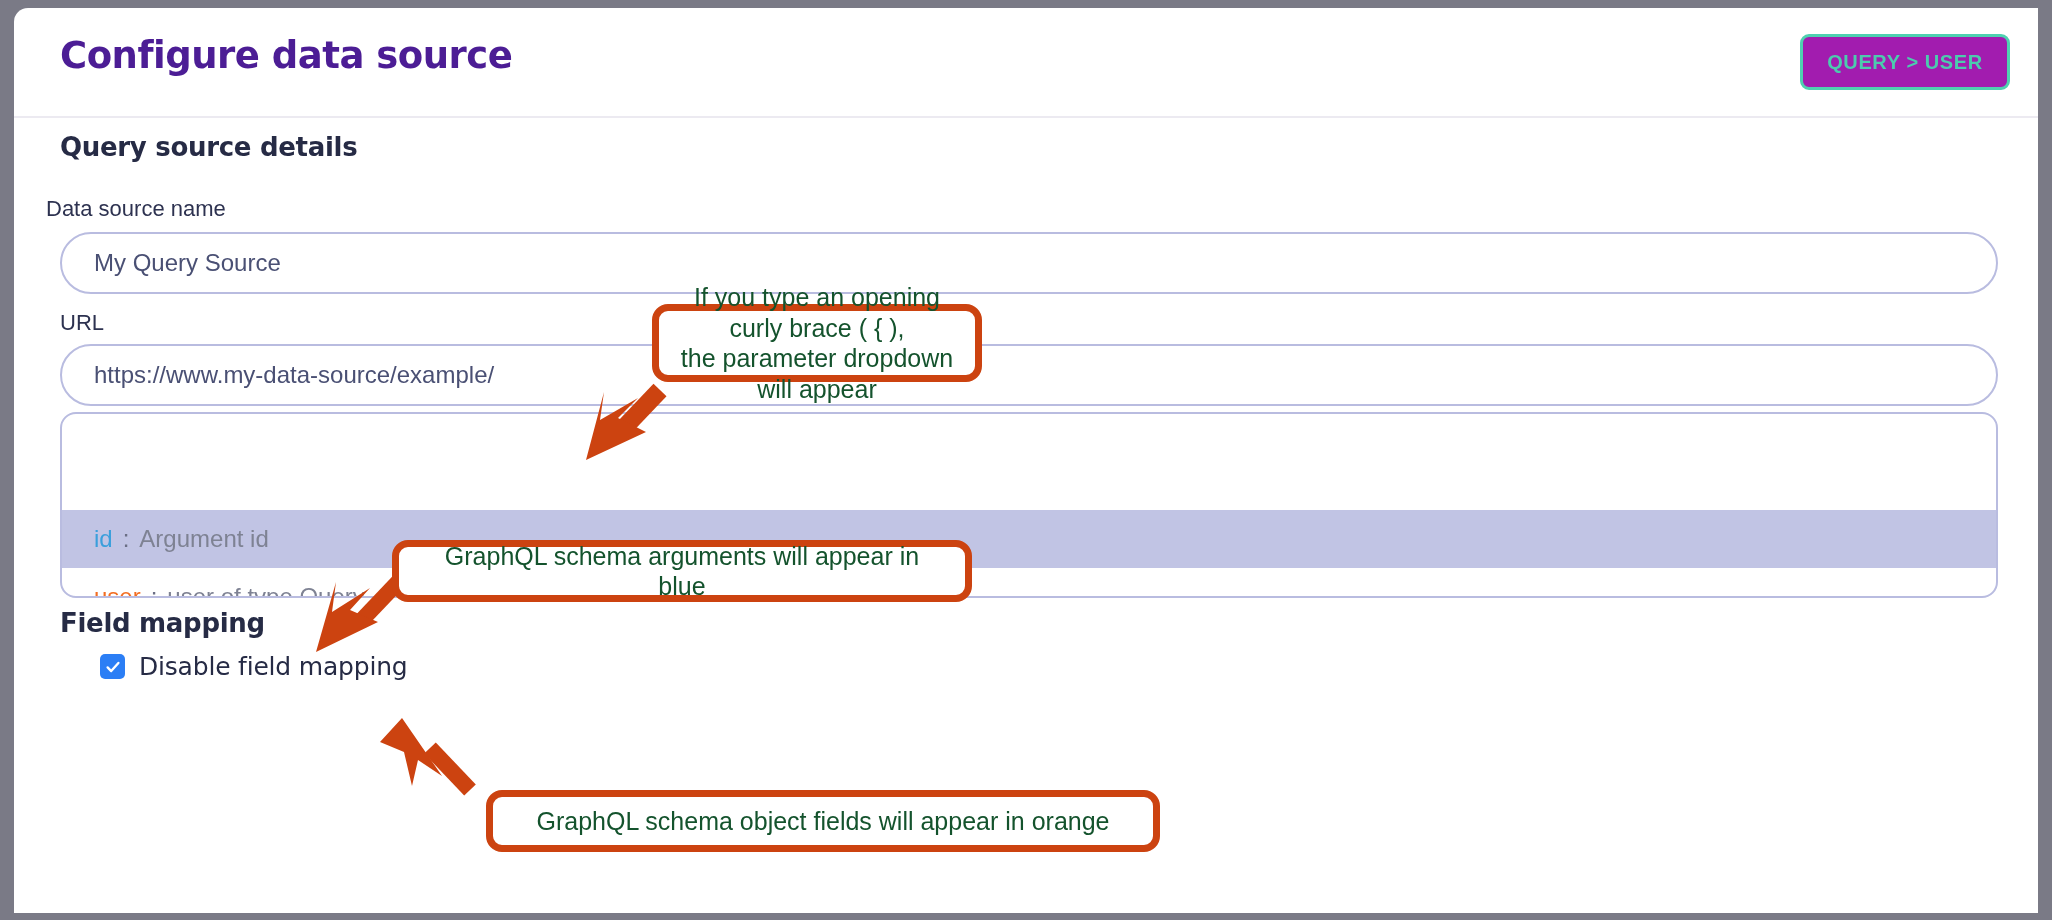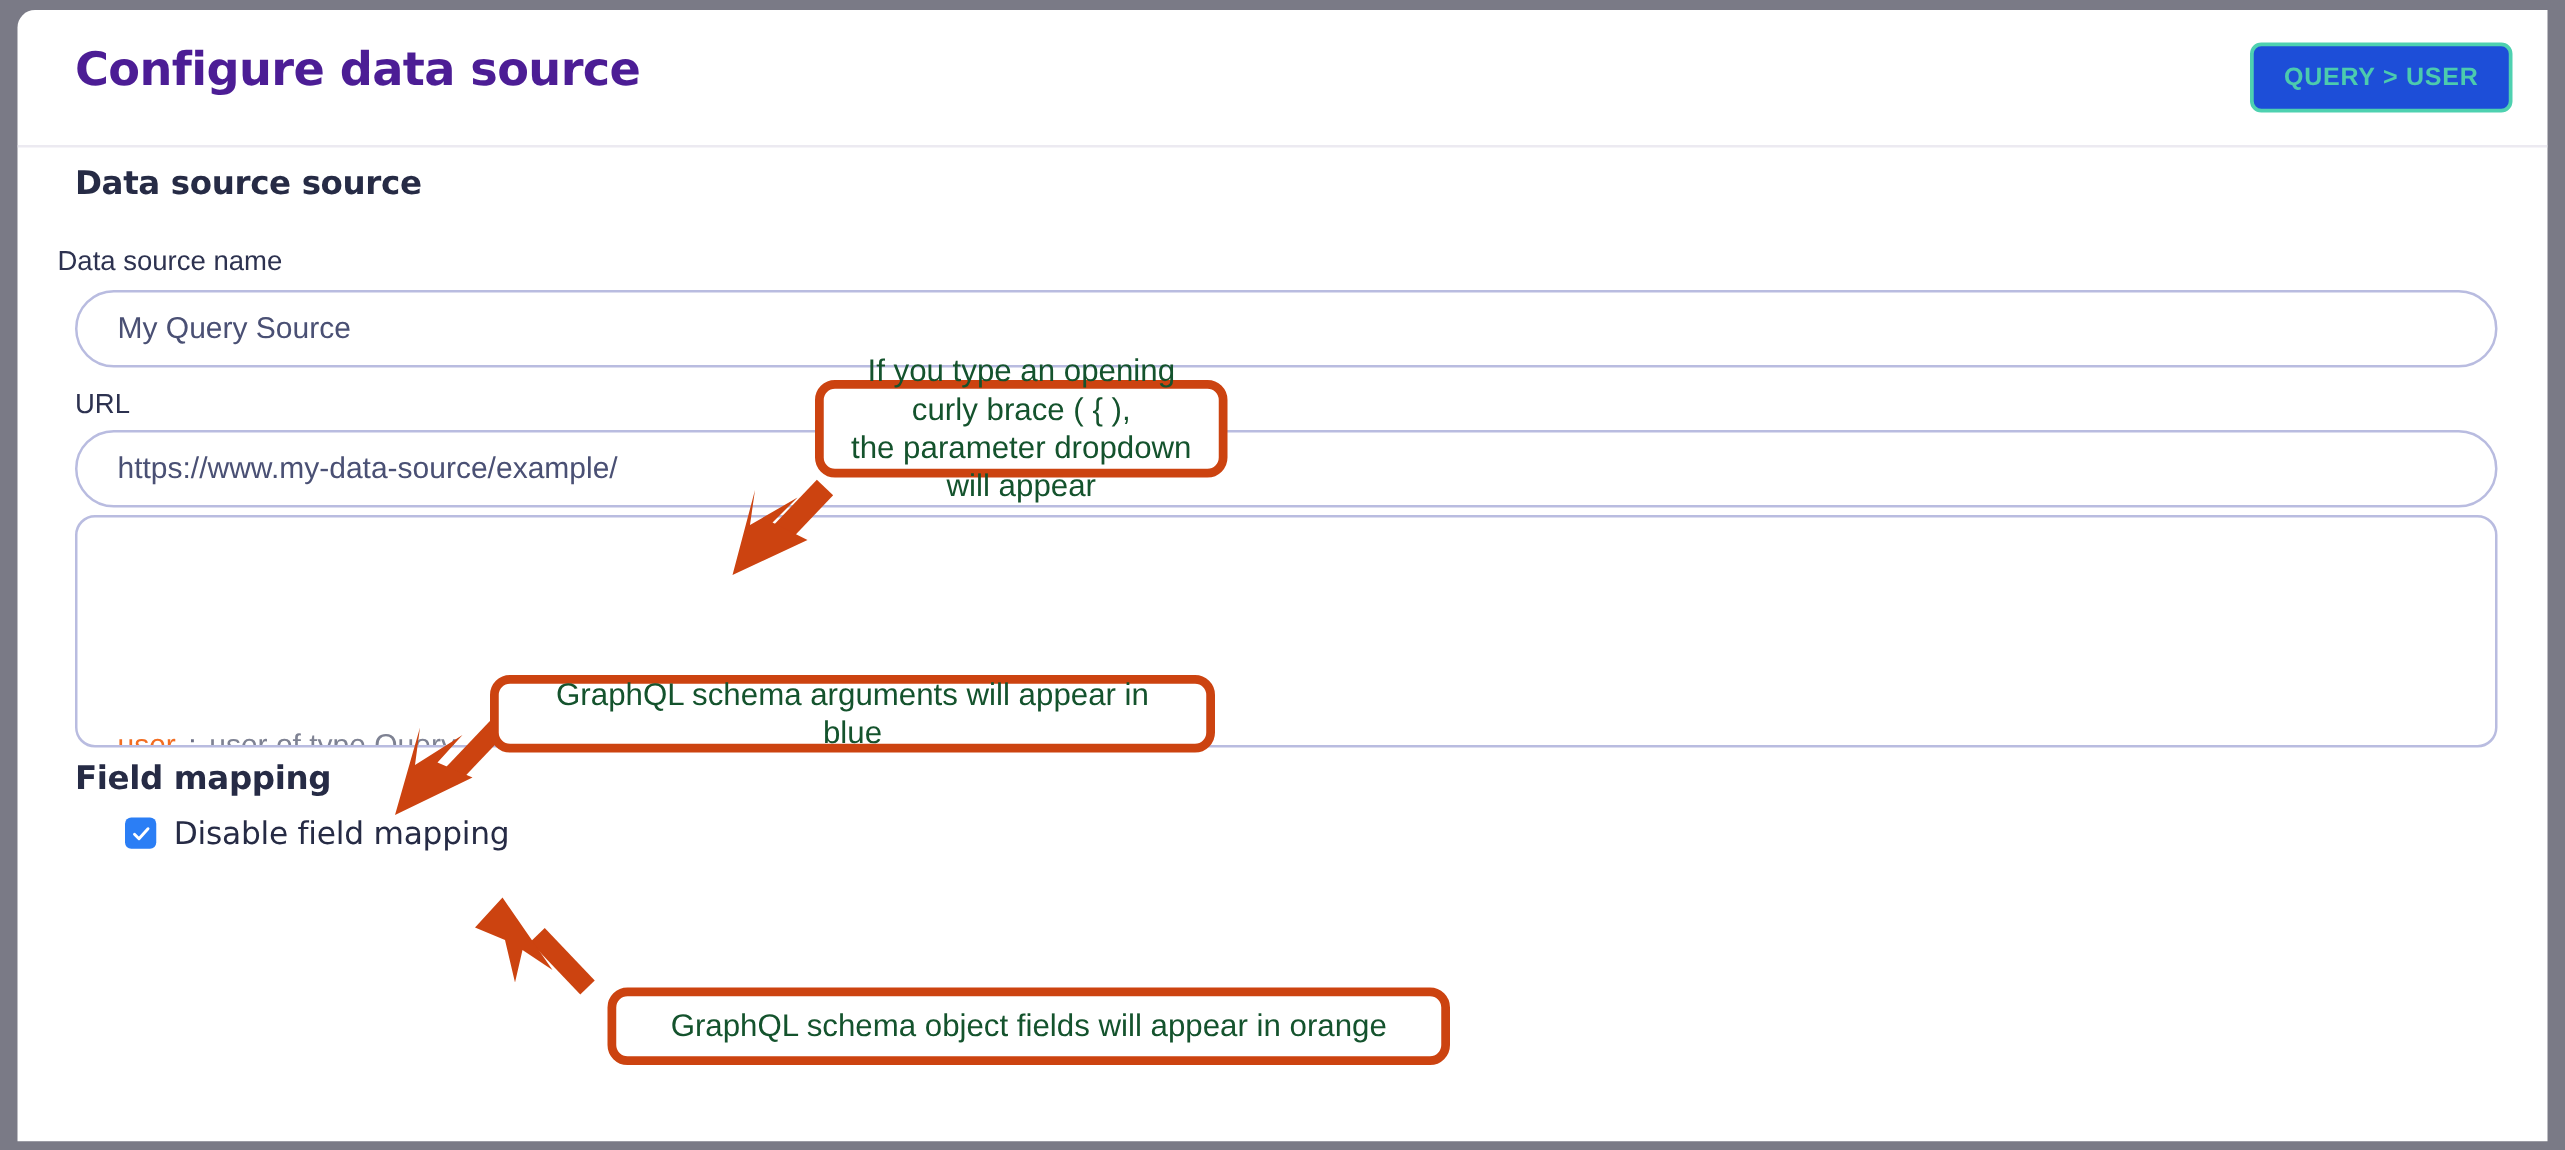--- a/index.html
+++ b/index.html
@@ -38,21 +38,21 @@
     font-size: 37px;
     font-weight: 600;
     letter-spacing: -0.5px;
     color: #4c1d95;
   }
   .query-btn {
     position: absolute; right: 28px; top: 26px;
     width: 210px; height: 56px;
     border: 3px solid #4ed1b0;
     border-radius: 9px;
-    background: #1d4ed8;
+    background: #a21caf;
     color: #4ccbae;
     font-size: 20px;
     font-weight: bold;
     letter-spacing: 0.6px;
     display: flex; align-items: center; justify-content: center;
     cursor: pointer;
   }
 
   
   .body { position: absolute; left: 0; top: 110px; width: 100%; }
@@ -170,32 +170,37 @@
 <div class="frame">
   <div class="card">
 
     <div class="header">
       <div class="page-title">Configure data source</div>
       <div class="query-btn">QUERY &gt; USER</div>
     </div>
 
     <div class="body">
 
-      <div class="section-heading" style="left:46px; top:14px;">Data source source</div>
+      <div class="section-heading" style="left:46px; top:14px;">Query source details</div>
 
       <div class="field-label" style="left:32px; top:78px;">Data source name</div>
 
       <div class="text-input" style="left:46px; top:114px; width:1938px;">My Query Source</div>
 
       <div class="field-label" style="left:46px; top:192px;">URL</div>
 
       <div class="text-input" style="left:46px; top:226px; width:1938px;">https://www.my-data-source/example/</div>
 
       <div class="param-panel" style="left:46px; top:294px; width:1938px; height:186px;">
 
+        <div class="param-row selected" style="top:96px;">
+          <span class="param-key blue">id</span>
+          <span class="param-colon">:</span>
+          <span class="param-desc">Argument id</span>
+        </div>
 
         <div class="param-row" style="top:154px;">
           <span class="param-key orange">user</span>
           <span class="param-colon">:</span>
           <span class="param-desc">user of type Query</span>
         </div>
       </div>
 
       <div class="section-heading" style="left:46px; top:490px;">Field mapping</div>
 

